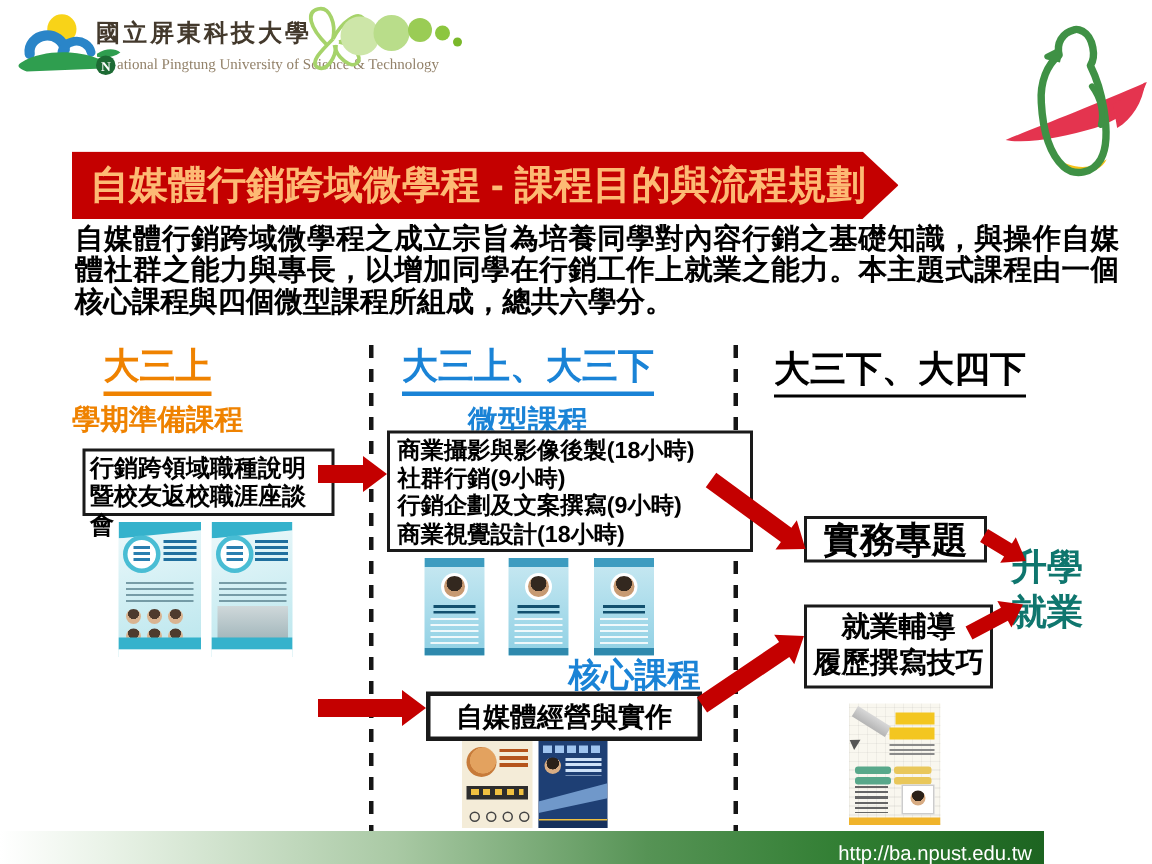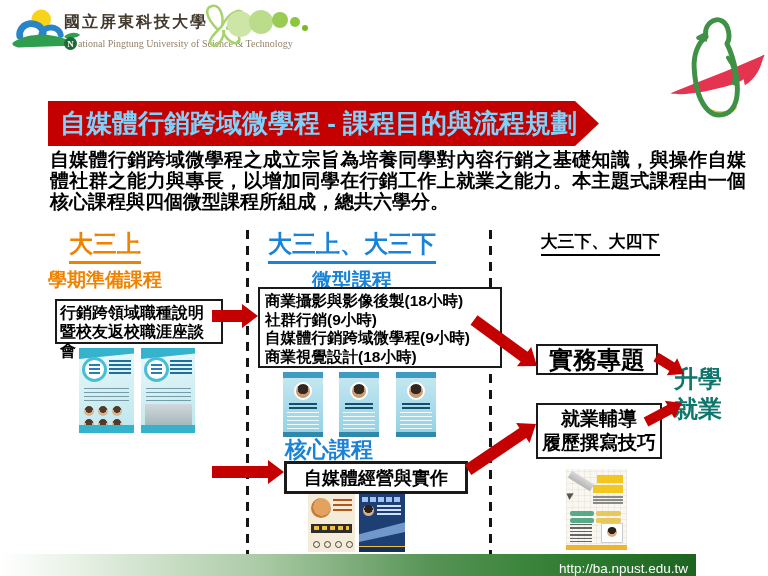--- a/index.html
+++ b/index.html
@@ -22,40 +22,40 @@
   .n-badge{display:inline-flex;align-items:center;justify-content:center;width:13px;height:13px;border-radius:50%;
     background:#1d6b34;color:#fff;font-size:9px;font-weight:bold;flex:0 0 13px;}
   .butterfly{position:absolute;left:196px;top:0px;width:116px;height:52px;}
   .penguin{position:absolute;left:668px;top:12px;width:100px;height:114px;}
   
   .banner{
     position:absolute;left:48px;top:101px;width:551px;height:45px;background:var(--red);
     clip-path:polygon(0 0,calc(100% - 24px) 0,100% 50%,calc(100% - 24px) 100%,0 100%);
     display:flex;align-items:center;padding:0 34px 0 12px;
   }
-  .banner-title{color:#7dd3fc;font-size:26px;font-weight:bold;white-space:nowrap;letter-spacing:0px;}
+  .banner-title{color:#fdba74;font-size:26px;font-weight:bold;white-space:nowrap;letter-spacing:0px;}
   
   .intro{position:absolute;left:50px;top:149px;width:696px;font-size:19px;font-weight:bold;line-height:21px;color:#000;text-align:justify;}
   
   .vdash{position:absolute;top:230px;height:324px;width:3px;
     background:repeating-linear-gradient(to bottom,#151515 0 9px,transparent 9px 16px);}
   
   .col-head{position:absolute;text-align:center;font-weight:bold;}
   .col-term{display:inline-block;border-bottom:3px solid currentColor;padding-bottom:1px;font-size:24px;white-space:nowrap;}
   .col-sub{margin-top:3px;font-size:19px;white-space:nowrap;}
   .c1{color:var(--orange);}
   .c2{color:var(--blue);}
   .c3{color:#000;}
   
   .fbox{position:absolute;background:#fff;border:2.5px solid #1a1a1a;font-weight:bold;color:#000;z-index:3;}
   .box-career{left:55px;top:299px;width:168px;height:45px;font-size:16px;line-height:19px;padding:2px 3px;}
   .box-share{left:55px;top:441px;width:168px;height:63px;font-size:16px;line-height:19px;padding:2px 3px;}
   .box-micro{left:258px;top:287px;width:244px;height:81px;font-size:15.5px;line-height:18.5px;padding:3px 5px;}
   .box-micro div{white-space:nowrap;}
-  .core-label{position:absolute;left:285px;top:435px;width:182px;text-align:left;color:var(--blue);font-size:22px;font-weight:bold;}
+  .core-label{position:absolute;left:285px;top:435px;width:182px;text-align:right;color:var(--blue);font-size:22px;font-weight:bold;}
   .box-core{left:284px;top:461px;width:184px;height:33px;border-width:3px;font-size:18px;display:flex;align-items:center;justify-content:center;}
   .box-pract{left:536px;top:344px;width:122px;height:31px;font-size:24px;display:flex;align-items:center;justify-content:center;}
   .box-coach{left:536px;top:403px;width:126px;height:56px;font-size:19px;line-height:24px;display:flex;flex-direction:column;align-items:center;justify-content:center;}
   .outcome{position:absolute;left:674px;top:364px;font-size:24px;font-weight:bold;line-height:30px;color:#0f766e;}
   
   .arrows{position:absolute;left:0;top:0;width:768px;height:576px;z-index:5;pointer-events:none;}
   .arrows polygon{fill:var(--red);}
   
   .poster{position:absolute;overflow:hidden;z-index:2;}
   
@@ -170,29 +170,29 @@
 
   <div class="col-head c1" style="left:40px;top:228px;width:130px;">
     <span class="col-term">大三上</span>
     <div class="col-sub">學期準備課程</div>
   </div>
   <div class="col-head c2" style="left:252px;top:228px;width:200px;">
     <span class="col-term">大三上、大三下</span>
     <div class="col-sub" style="font-size:20px;">微型課程</div>
   </div>
   <div class="col-head c3" style="left:500px;top:230px;width:200px;">
-    <span class="col-term" style="font-size:17px;border-bottom-width:2.5px;">大三下、大四下</span>
+    <span class="col-term" style="font-size:24px;border-bottom-width:2.5px;">大三下、大四下</span>
   </div>
 
   <div class="fbox box-career">行銷跨領域職種說明暨校友返校職涯座談會</div>
 
   <div class="fbox box-micro">
     <div>商業攝影與影像後製(18小時)</div>
     <div>社群行銷(9小時)</div>
-    <div>自媒體行銷跨域微學程(9小時)</div>
+    <div>行銷企劃及文案撰寫(9小時)</div>
     <div>商業視覺設計(18小時)</div>
   </div>
 
   <div class="core-label">核心課程</div>
   <div class="fbox box-core">自媒體經營與實作</div>
 
   <div class="fbox box-pract">實務專題</div>
   <div class="fbox box-coach">
     <span>就業輔導</span>
     <span>履歷撰寫技巧</span>

